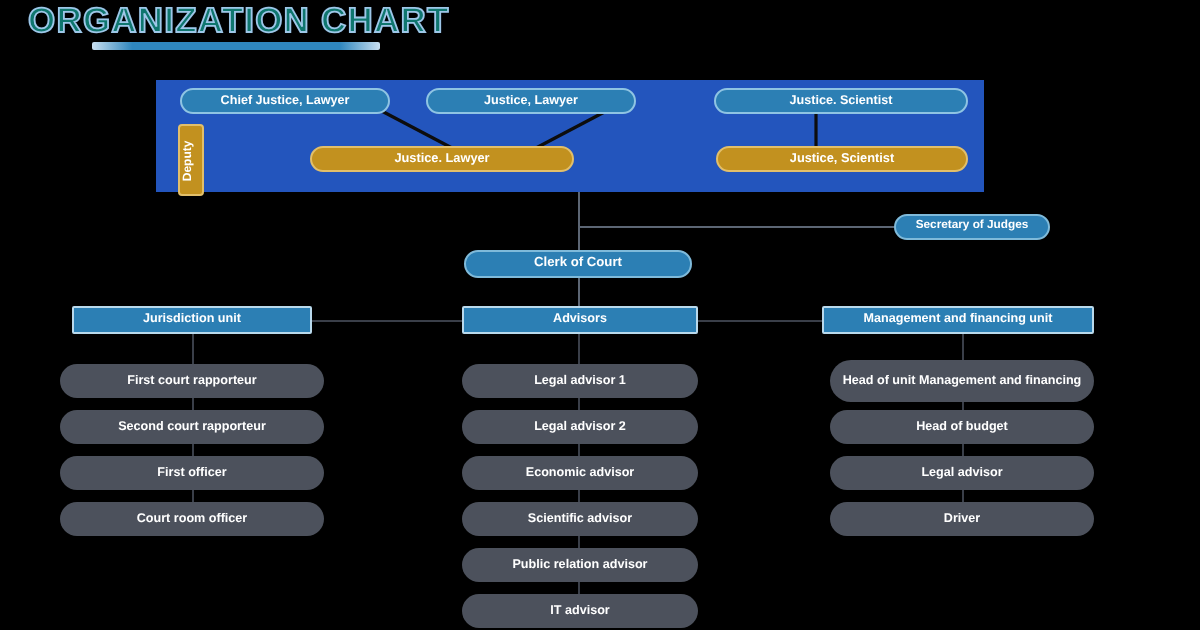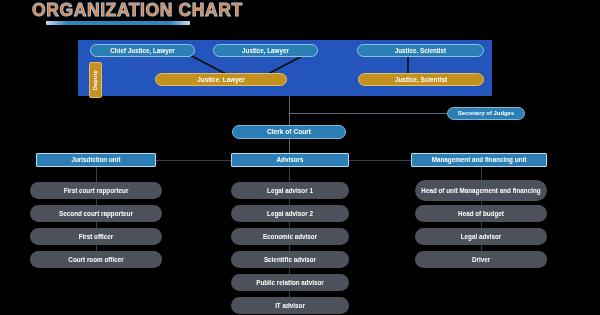--- a/index.html
+++ b/index.html
@@ -13,26 +13,26 @@
     height: 315px;
     background: #000000;
     overflow: hidden;
     font-family: "Liberation Sans", sans-serif;
     -webkit-font-smoothing: antialiased;
   }
 
   
   #title {
     position: absolute;
-    left: 32px;
+    left: 14px;
     top: 0px;
     font-size: 17.5px;
     font-weight: bold;
     letter-spacing: 0.6px;
-    color: #f97316;
+    color: #0f766e;
     -webkit-text-stroke: 0.9px #9ec7e8;
     text-shadow: 0 0 1px #123a63;
     white-space: nowrap;
   }
   #title-underline {
     position: absolute;
     left: 46px;
     top: 21px;
     width: 144px;
     height: 4px;

